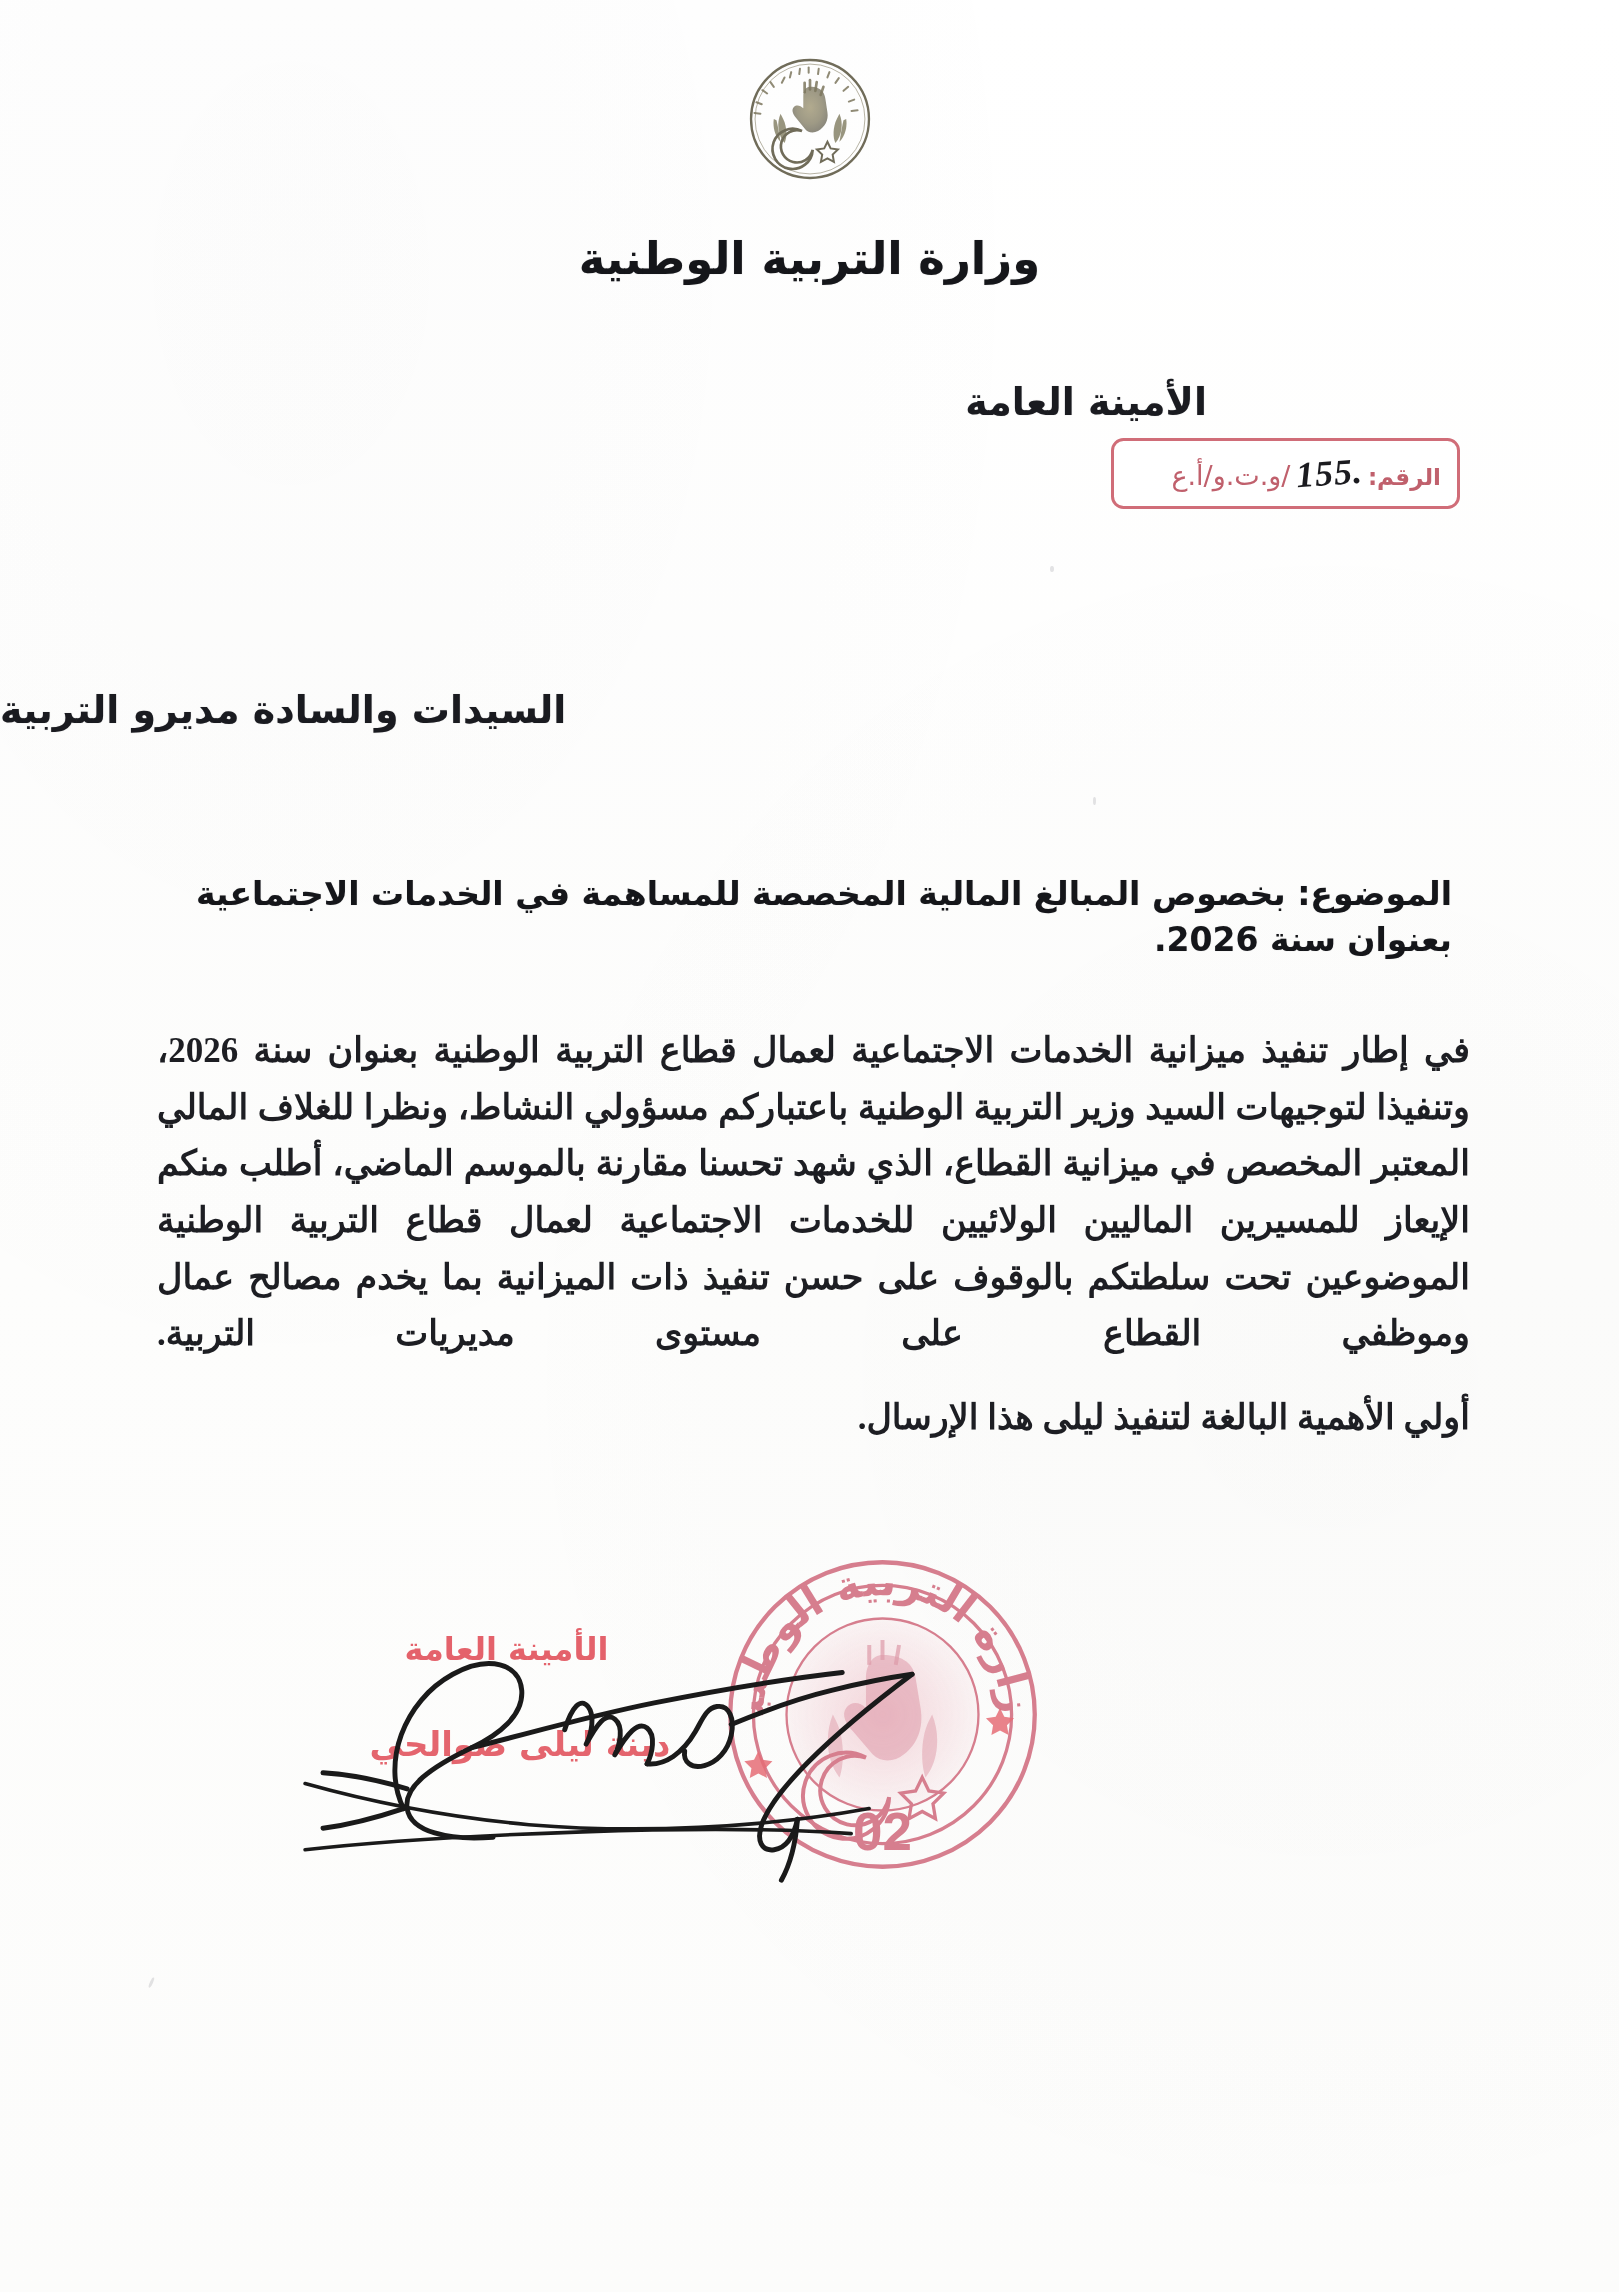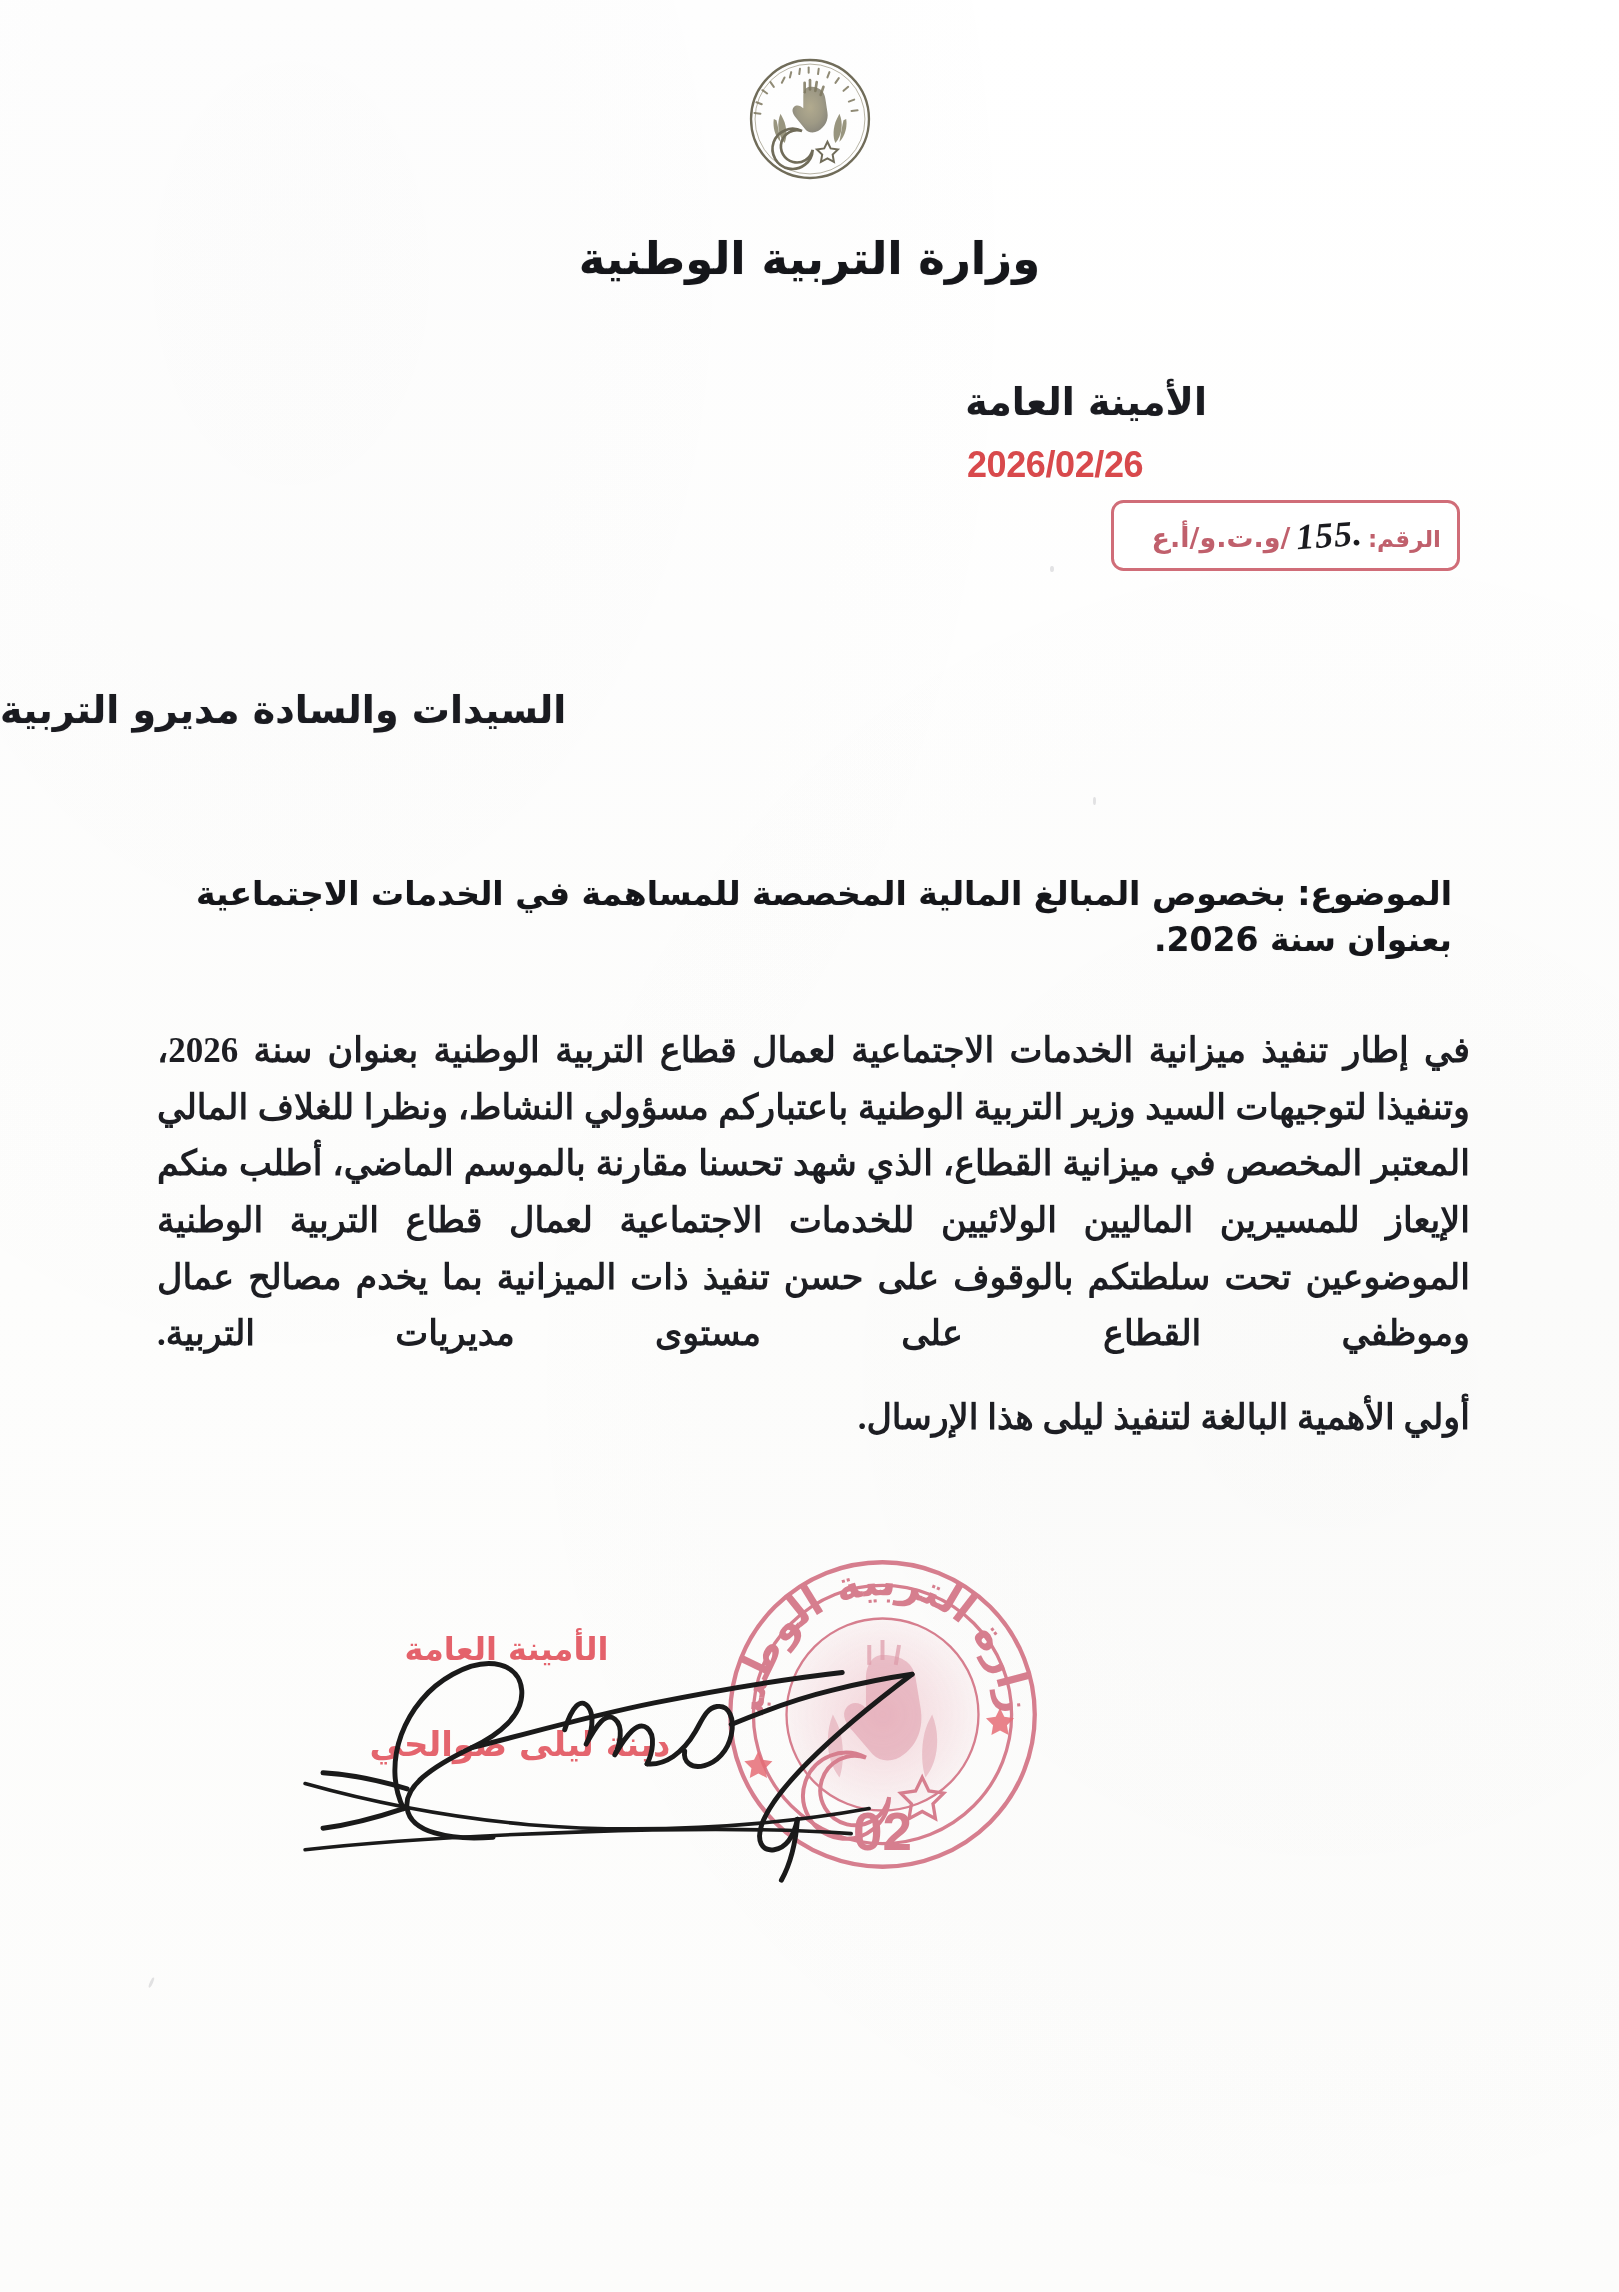--- a/index.html
+++ b/index.html
@@ -130,21 +130,21 @@
     font-style: italic;
     font-family: "Liberation Serif", serif;
     margin: 0 5.4px;
     direction: ltr;
     transform: rotate(-4deg);
     display: inline-block;
     letter-spacing: 0.9px;
   }
   .ref-suffix {
     font-size: 27px;
-    font-weight: bold;
+    font-weight: normal;
     color: #c0606c;
     white-space: nowrap;
   }
 
   
   .addressee {
     position: absolute;
     top: 688px;
     left: 0;
     right: 0;
@@ -310,21 +310,20 @@
       </g>
     </svg>
   </div>
 
   <div class="header-block">
     <div class="header-line2">وزارة التربية الوطنية</div>
   </div>
 
   <div class="meta-block">
     <div class="sec-general-title">الأمينة العامة</div>
-    <div class="doc-date">2026/02/26</div>
     <div class="ref-box">
       <span class="ref-label">الرقم:</span>
       <span class="ref-number">155.</span>
       <span class="ref-suffix">/و.ت.و/أ.ع</span>
     </div>
   </div>
 
   <div class="addressee">السيدات والسادة مديرو التربية</div>
 
   <div class="subject-line">الموضوع: بخصوص المبالغ المالية المخصصة للمساهمة في الخدمات الاجتماعية بعنوان سنة 2026.</div>

